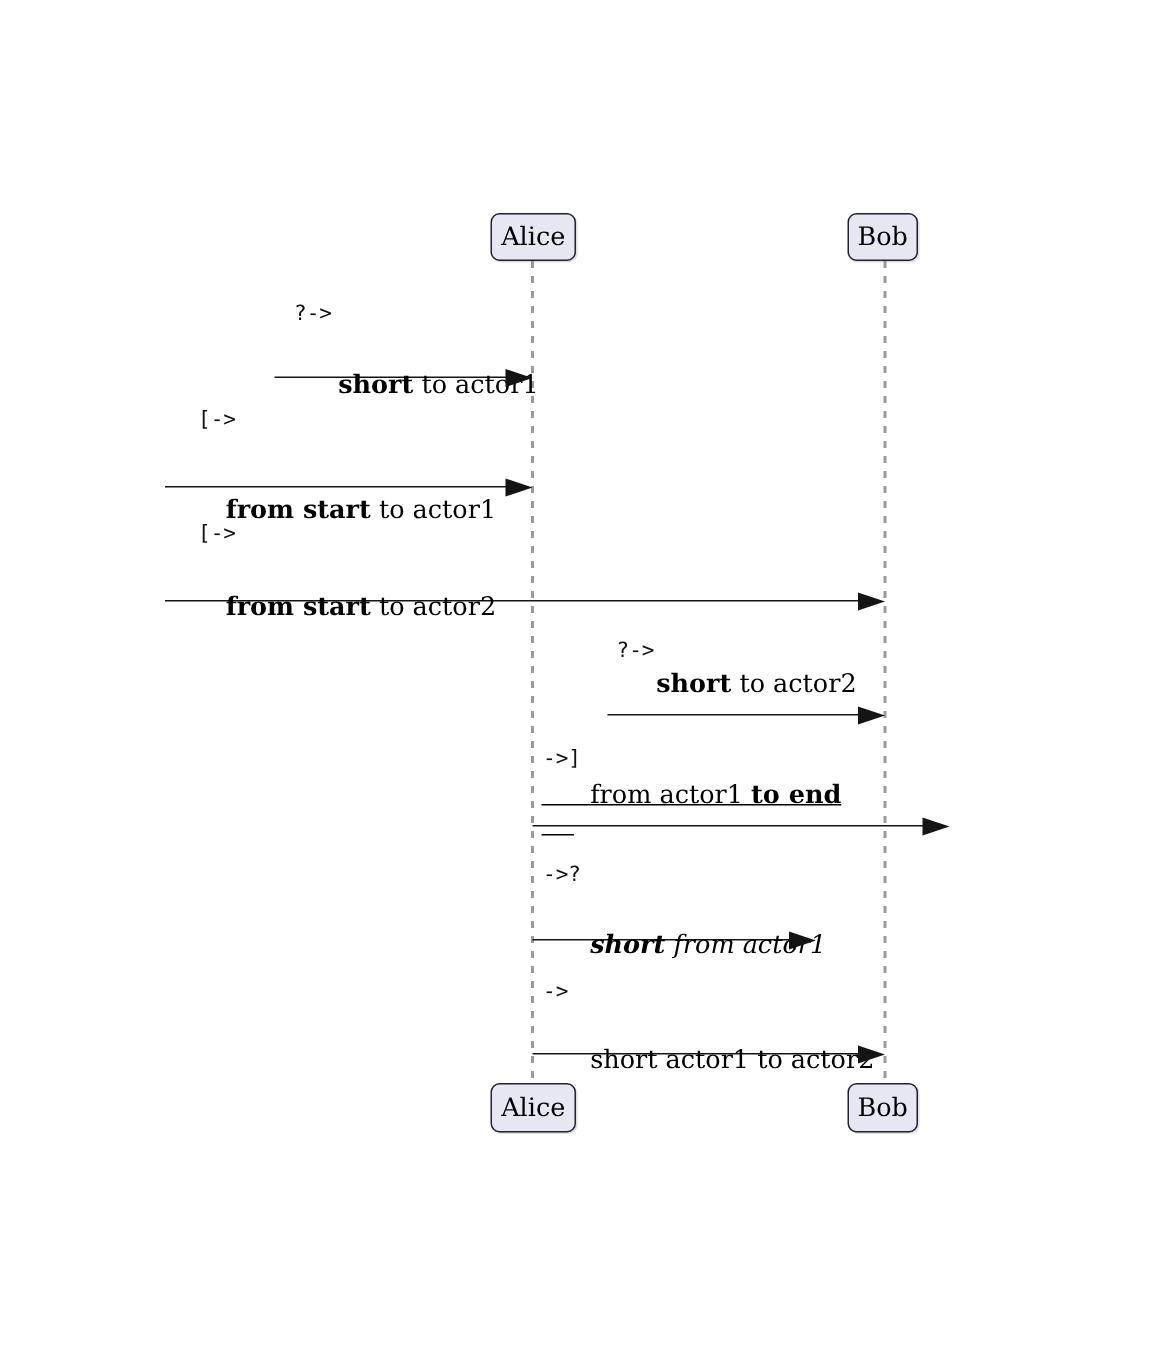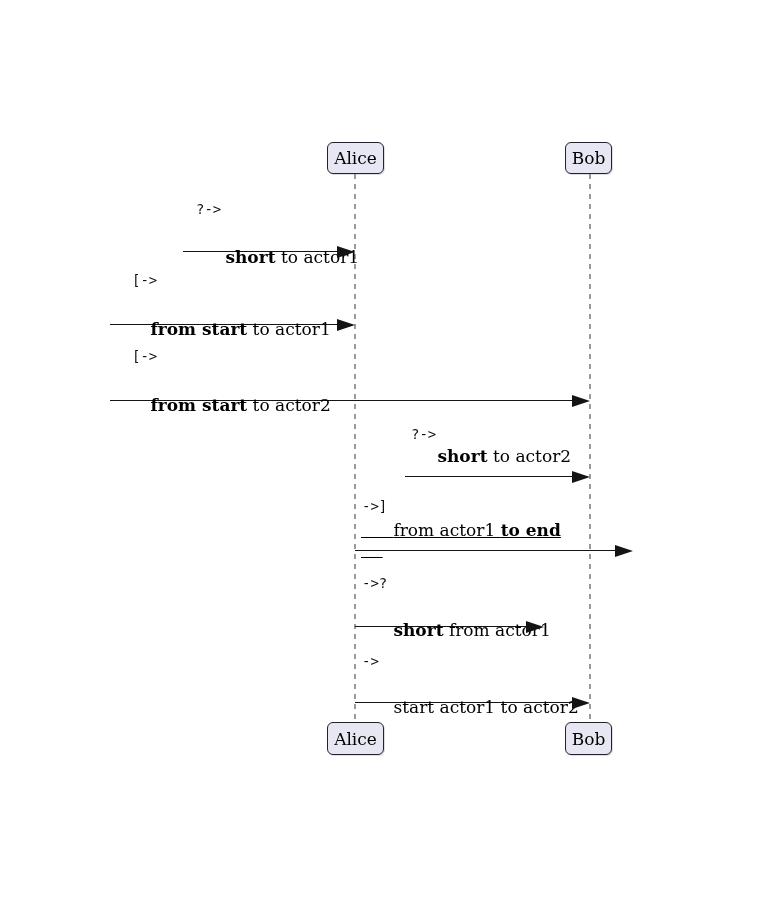--- a/index.html
+++ b/index.html
@@ -84,21 +84,21 @@
     <div class="msg-op" style="left:196px; top:201px;">?-&gt;</div>
     <div class="msg-label" style="left:193px; top:227px;">
       <span class="b">short</span><span> to actor1</span>
     </div>
     <div class="msg-line" style="left:183px; top:251px; width:166px;"></div>
     <div class="arrowhead" style="left:337px; top:246px;"></div>
   </div>
 
   <div>
     <div class="msg-op" style="left:132px; top:272px;">[-&gt;</div>
-    <div class="msg-label" style="left:118px; top:299px;">
+    <div class="msg-label" style="left:118px; top:310px;">
       <span class="b">from start</span><span> to actor1</span>
     </div>
     <div class="msg-line" style="left:110px; top:324px; width:239px;"></div>
     <div class="arrowhead" style="left:337px; top:319px;"></div>
   </div>
 
   <div>
     <div class="msg-op" style="left:132px; top:348px;">[-&gt;</div>
     <div class="msg-label" style="left:118px; top:375px;text-align:right;">
       <span class="b">from start</span><span> to actor2</span>
@@ -120,31 +120,31 @@
     <div class="msg-op" style="left:362px; top:498px;">-&gt;]</div>
     <div class="msg-label" style="left:361px; top:500px;text-decoration:underline;">
       <span>from actor1 </span><span class="b">to end</span>
     </div>
     <div class="msg-line" style="left:355px; top:550px; width:272px;"></div>
     <div class="arrowhead" style="left:615px; top:545px;"></div>
   </div>
 
   <div>
     <div class="msg-op" style="left:362px; top:575px;">-&gt;?</div>
-    <div class="msg-label" style="left:361px; top:600px;">
+    <div class="msg-label" style="left:361px; top:600px;font-style:italic;">
       <span class="b">short</span><span> from actor1</span>
     </div>
     <div class="msg-line" style="left:355px; top:626px; width:183px;"></div>
     <div class="arrowhead" style="left:526px; top:621px;"></div>
   </div>
 
   <div>
     <div class="msg-op" style="left:362px; top:653px;">-&gt;</div>
     <div class="msg-label" style="left:361px; top:677px;">
-      <span>start actor1 to actor2</span>
+      <span>short actor1 to actor2</span>
     </div>
     <div class="msg-line" style="left:355px; top:702px; width:229px;"></div>
     <div class="arrowhead" style="left:572px; top:697px;"></div>
   </div>
 
   <div class="actor-box" style="left:327px; top:722px; width:57px; height:33px;">
     <span>Alice</span>
   </div>
   <div class="actor-box" style="left:565px; top:722px; width:47px; height:33px;">
     <span>Bob</span>

